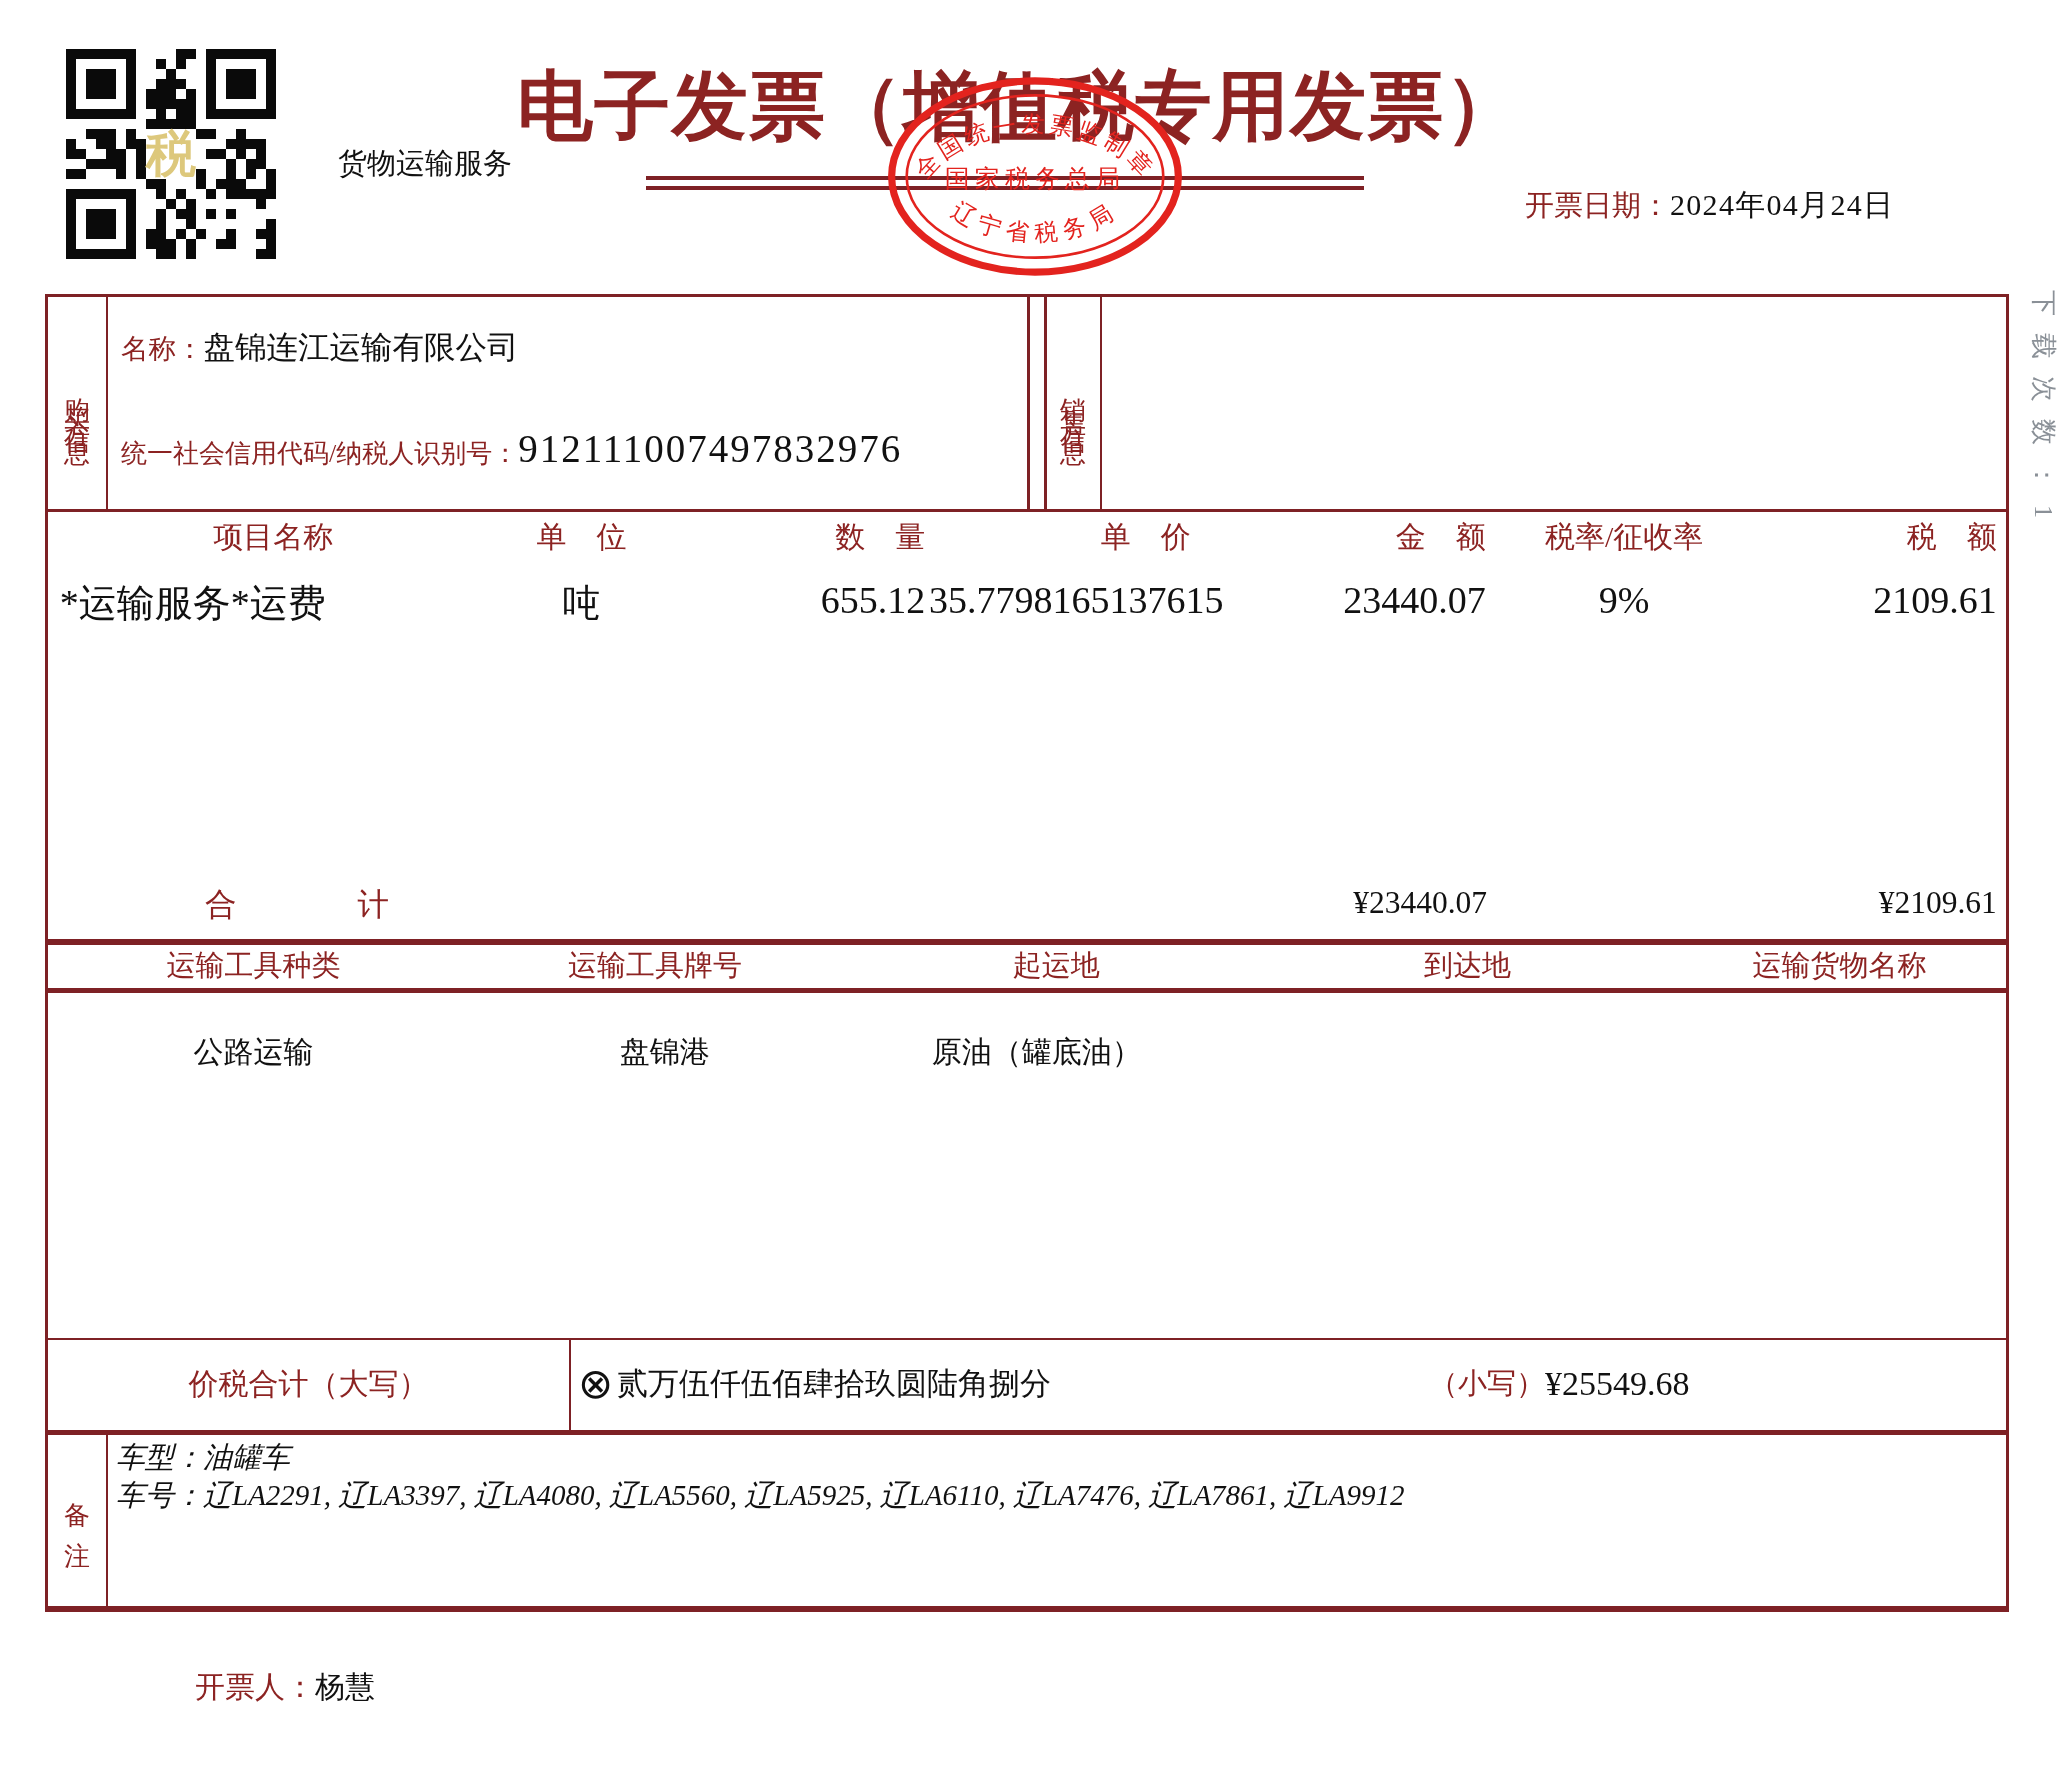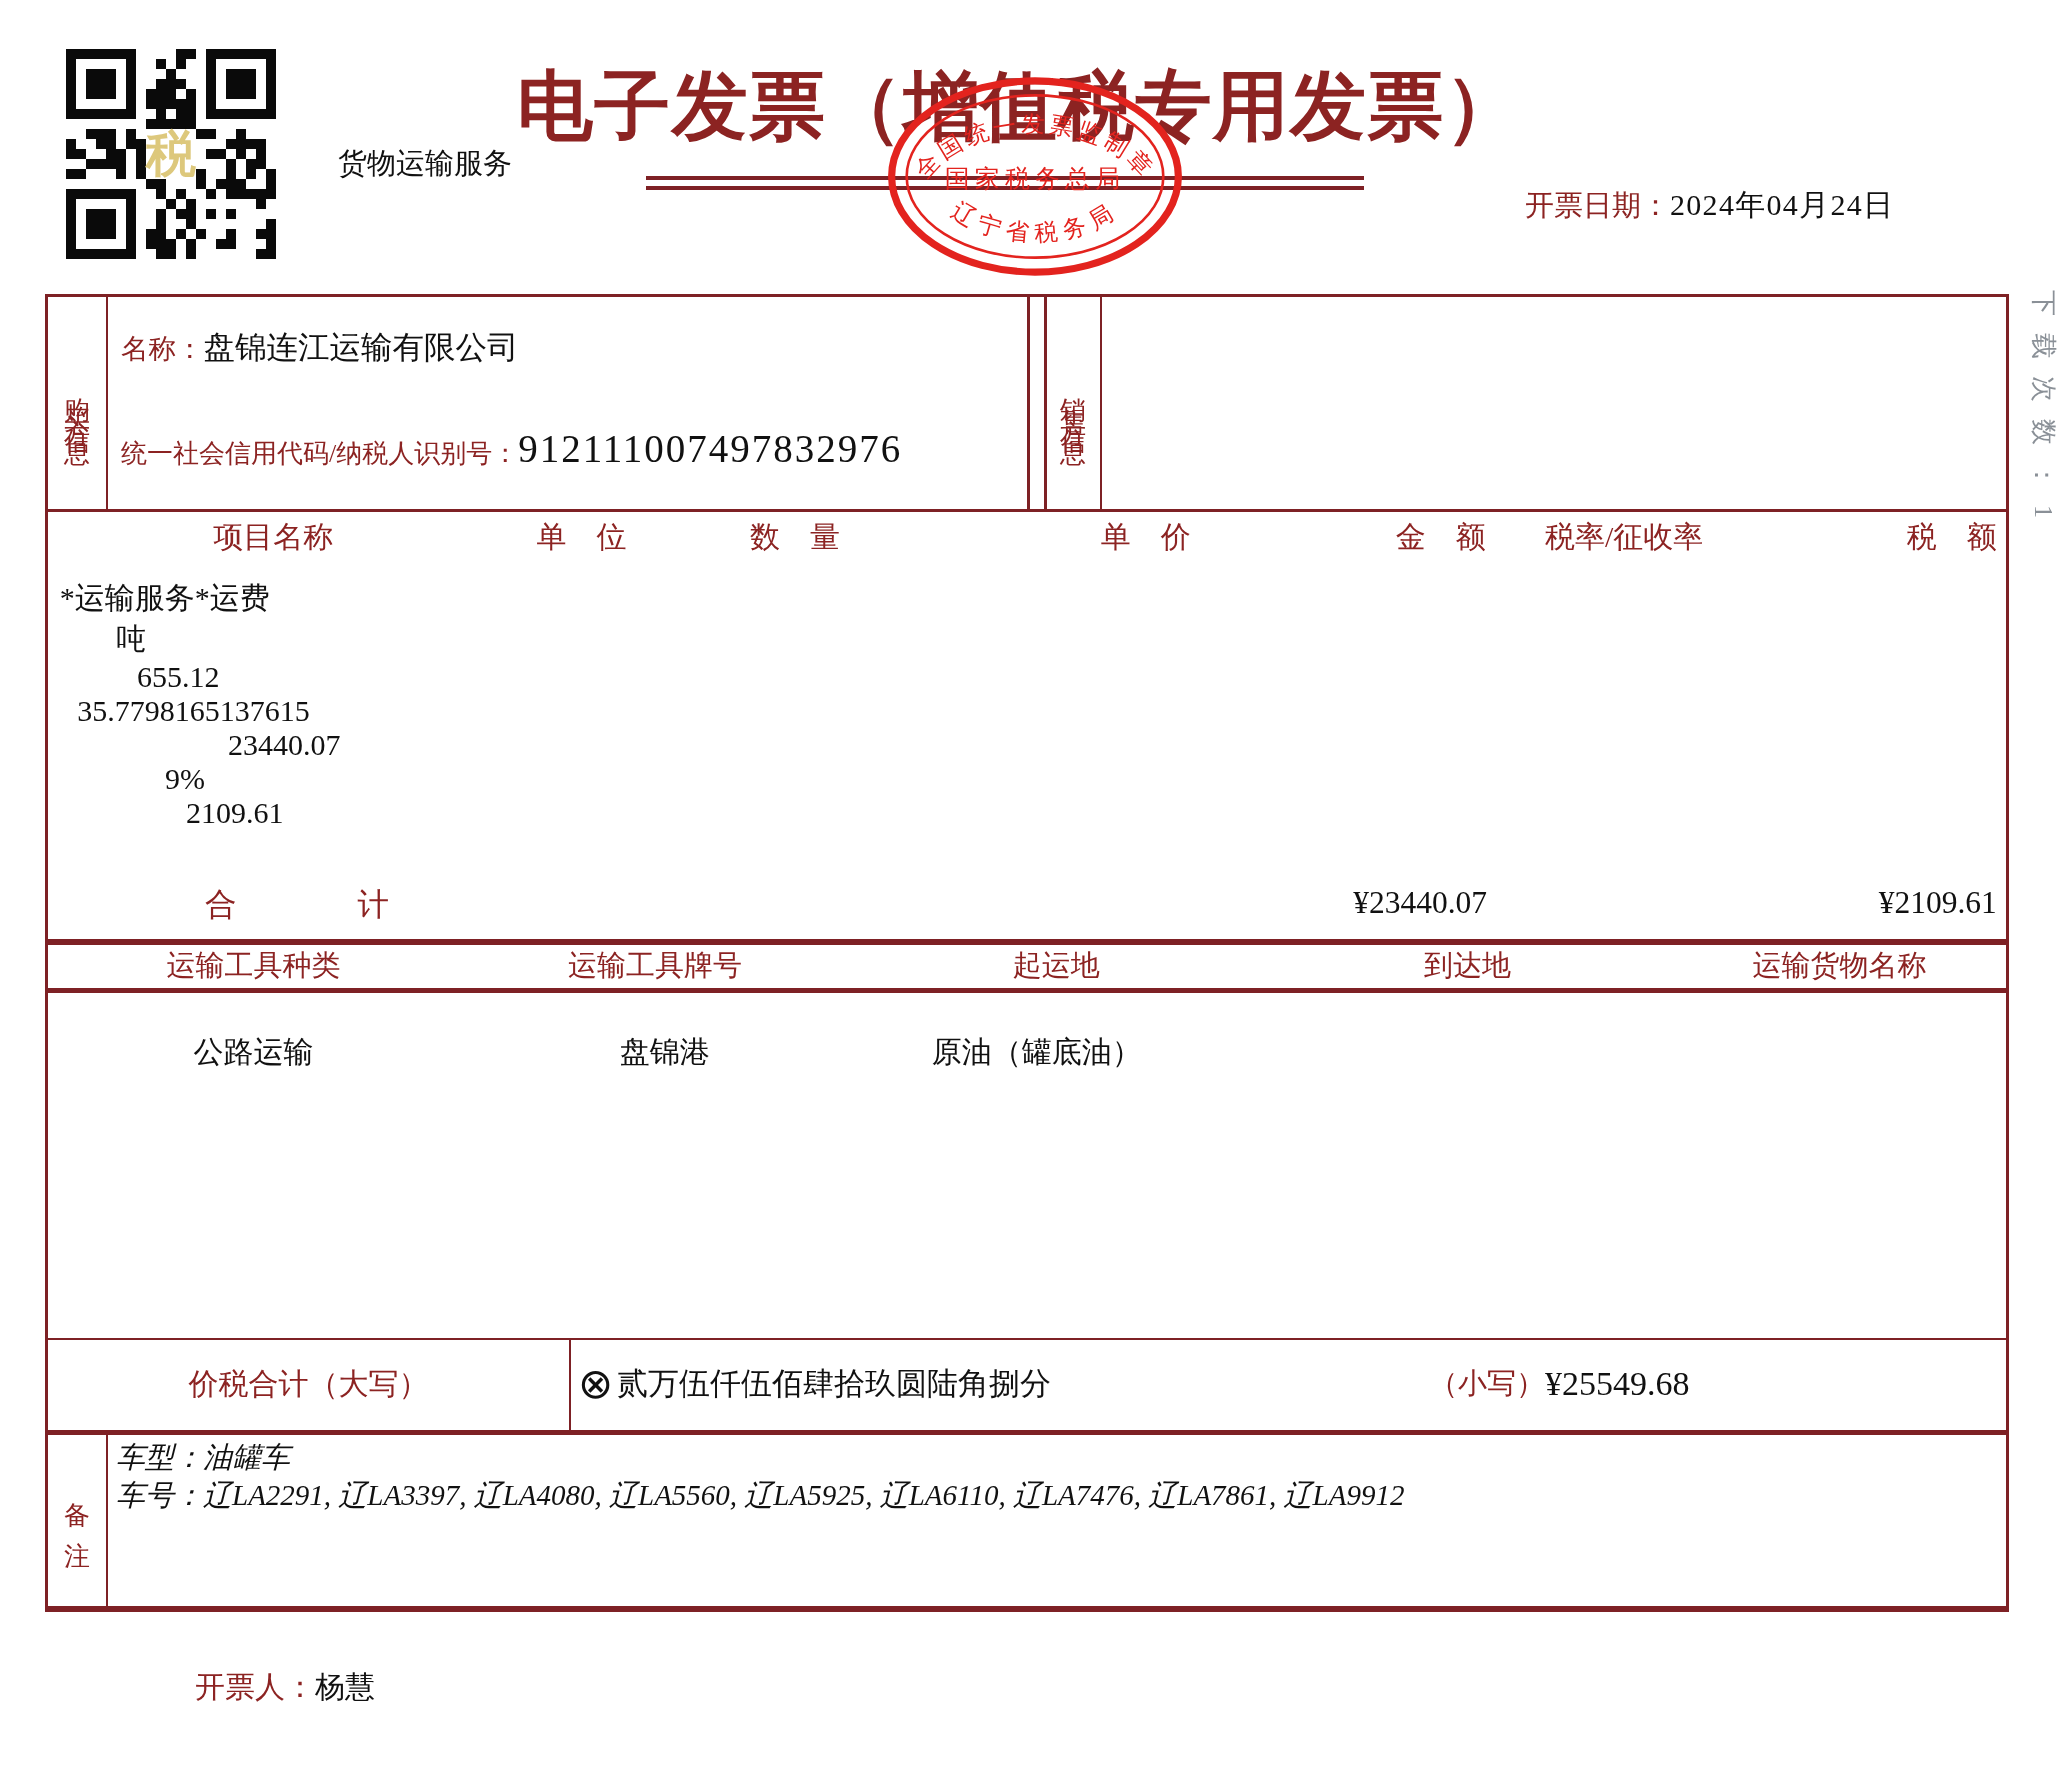--- a/index.html
+++ b/index.html
@@ -60,28 +60,28 @@
   .party-content .id-row{position:absolute;top:129px;left:0;white-space:nowrap;}
   .fld-label{font-size:27.5px;color:var(--red);}
   .fld-label-sm{font-size:26px;color:var(--red);}
   .company{font-size:31.5px;color:#111;}
   .taxid{font-size:39px;color:#111;letter-spacing:2px;font-family:"Liberation Serif",serif;}
 
   .cols{display:flex;width:100%;}
   .cell{flex:none;white-space:nowrap;}
   .c-name{width:23%;}
   .c-unit{width:8.5%;text-align:center;}
-  .c-qty{width:13.5%;text-align:center;padding-right:3.9px;}
+  .c-qty{width:13.5%;text-align:right;padding-right:3.9px;}
   .c-price{width:13.5%;text-align:right;padding-right:2.6px;}
   .c-amount{width:15%;text-align:right;padding-right:1.3px;}
   .c-rate{width:14%;text-align:center;}
   .c-tax{width:12.5%;text-align:right;padding-right:9.2px;}
   .items-header{font-size:30px;color:var(--red);}
   .items-header .c-name{text-align:center;}
-  .items-row{font-size:30px;color:#111;flex-direction:column;}
+  .items-row{font-size:38px;color:#111;}
   .items-row .c-name{padding-left:11.8px;}
 
   .t-col1{width:21%;}.t-col2{width:20%;}.t-col3{width:21%;}.t-col4{width:21%;}.t-col5{width:17%;}
   .trans-header{font-size:29px;color:var(--red);align-items:flex-end;}
   .trans-row{font-size:30px;color:#111;}
   .trans-header .cell,.trans-row .cell{text-align:center;}
 
   .sum-label{font-size:31.5px;color:var(--red);letter-spacing:121px;white-space:nowrap;}
   .sum-val{font-size:31.5px;color:#111;white-space:nowrap;}
 

